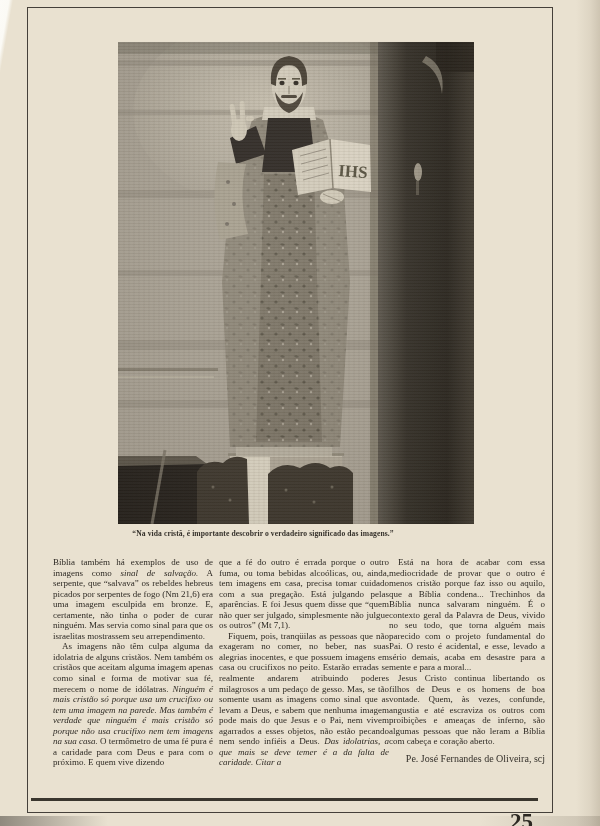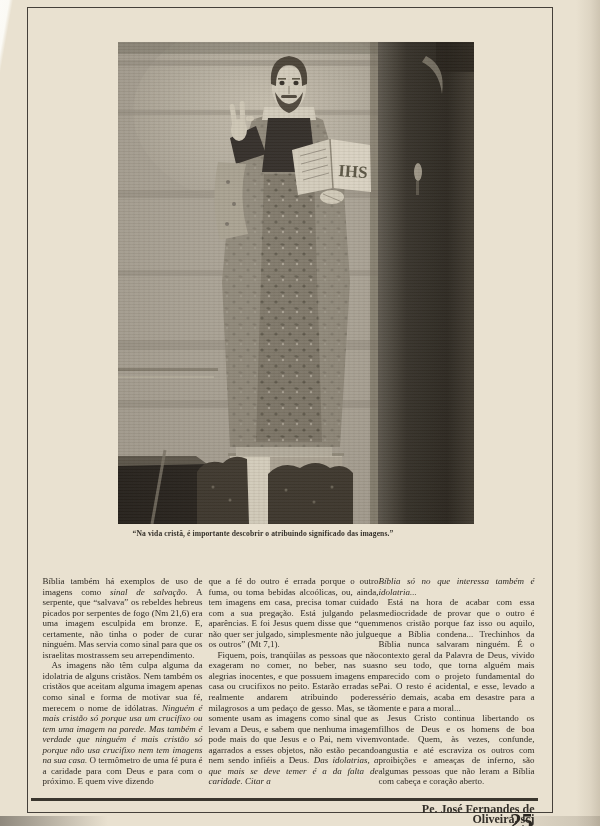--- a/index.html
+++ b/index.html
@@ -29,32 +29,32 @@
     background:
       repeating-linear-gradient(0deg,rgba(55,45,30,.05) 0 1px,rgba(255,255,250,.03) 1px 3px),
       repeating-linear-gradient(90deg,rgba(55,45,30,.03) 0 2px,transparent 2px 5px),
       radial-gradient(ellipse at 45% 40%,rgba(255,250,235,.06),rgba(60,50,35,.12));
   }
   .caption{
     position:absolute;left:32px;top:529px;width:462px;
     text-align:center;font-weight:bold;font-size:7.6px;letter-spacing:.1px;color:#34302a;
   }
   .columns{
-    position:absolute;left:32px;top:576px;width:513px;
-    display:flex;justify-content:center;
+    position:absolute;left:32px;top:557px;width:513px;
+    display:flex;justify-content:flex-end;
   }
   .col{font-size:9px;line-height:10.55px;text-align:justify;hyphens:auto;-webkit-hyphens:auto;}
   .col-1{width:160px;}
   .col-2{width:170px;margin-left:6px;}
   .col-3{width:156px;}
   .para{margin:0;}
   .para.ind{text-indent:9px;}
   .para em{font-style:italic;}
   .byline{
-    margin-top:17px;text-align:right;font-weight:bold;font-size:12px;color:#34302a;
+    margin-top:7px;text-align:right;font-weight:normal;font-size:10px;color:#34302a;
   }
   .bottom-rule{
     position:absolute;left:31px;top:798px;width:507px;height:2.5px;background:#3a362e;
   }
   .pagenum{
     position:absolute;left:510px;top:810px;
     font-size:23px;line-height:1;font-weight:bold;color:#2c2822;
   }
 </style>
 </head>
@@ -186,34 +186,33 @@
         </g>
         <text x="220" y="134" font-size="17" font-weight="bold" fill="#55503f" font-family="'Liberation Serif',serif" transform="rotate(4 220 134)">IHS</text>
         <ellipse cx="214" cy="155" rx="12" ry="7" fill="#d2cbba"></ellipse>
         <line x1="205" y1="152" x2="224" y2="160" stroke="#9a9383" stroke-width="1"></line>
       </g>
     </g>
   </svg>
   <div class="grain"></div>
 </div>
 
-<div class="caption">“Na vida cristã, é importante descobrir o atribuindo significado das imagens.”</div>
+<div class="caption">“Na vida cristã, é importante descobrir o verdadeiro significado das imagens.”</div>
 
 <div class="columns">
   <div class="col col-1">
       <p class="para"><span>Bíblia também há exemplos de uso de imagens como </span><em>sinal de salvação.</em><span> A serpente, que “salvava” os rebeldes hebreus picados por serpentes de fogo (Nm 21,6) era uma imagem esculpida em bronze. E, certamente, não tinha o poder de curar ninguém. Mas servia como sinal para que os israelitas mostrassem seu arrependimento.</span></p>
       <p class="para ind"><span>As imagens não têm culpa alguma da idolatria de alguns cristãos. Nem também os cristãos que aceitam alguma imagem apenas como sinal e forma de motivar sua fé, merecem o nome de idólatras. </span><em>Ninguém é mais cristão só porque usa um crucifixo ou tem uma imagem na parede. Mas também é verdade que ninguém é mais cristão só porque não usa crucifixo nem tem imagens na sua casa.</em><span> O termômetro de uma fé pura é a caridade para com Deus e para com o próximo. E quem vive dizendo</span></p>
     </div>
   <div class="col col-2">
       <p class="para"><span>que a fé do outro é errada porque o outro fuma, ou toma bebidas alcoólicas, ou, ainda, tem imagens em casa, precisa tomar cuidado com a sua pregação. Está julgando pelas aparências. E foi Jesus quem disse que “quem não quer ser julgado, simplesmente não julgue os outros” (Mt 7,1).</span></p>
       <p class="para ind"><span>Fiquem, pois, tranqüilas as pessoas que não exageram no comer, no beber, nas suas alegrias inocentes, e que possuem imagens em casa ou crucifixos no peito. Estarão erradas se realmente andarem atribuindo poderes milagrosos a um pedaço de gesso. Mas, se tão somente usam as imagens como sinal que as levam a Deus, e sabem que nenhuma imagem pode mais do que Jesus e o Pai, nem vivem agarrados a esses objetos, não estão pecando nem sendo infiéis a Deus. </span><em>Das idolatrias, a que mais se deve temer é a da falta de caridade. Citar a</em></p>
     </div>
   <div class="col col-3">
     <div>
-        <p class="para"><em>Bíblia só no que interessa também é idolatria...</em></p>
         <p class="para ind"><span>Está na hora de acabar com essa mediocridade de provar que o outro é menos cristão porque faz isso ou aquilo, que a Bíblia condena... Trechinhos da Bíblia nunca salvaram ninguém. É o contexto geral da Palavra de Deus, vivido no seu todo, que torna alguém mais parecido com o projeto fundamental do Pai. O resto é acidental, e esse, levado a sério demais, acaba em desastre para a mente e para a moral...</span></p>
         <p class="para ind"><span>Jesus Cristo continua libertando os filhos de Deus e os homens de boa vontade. Quem, às vezes, confunde, angustia e até escraviza os outros com proibições e ameaças de inferno, são algumas pessoas que não leram a Bíblia com cabeça e coração aberto.</span></p>
       </div>
     <div class="byline">Pe. José Fernandes de Oliveira, scj</div>
   </div>
 </div>
 
 <div class="bottom-rule"></div>
 <div class="pagenum">25</div>
 

